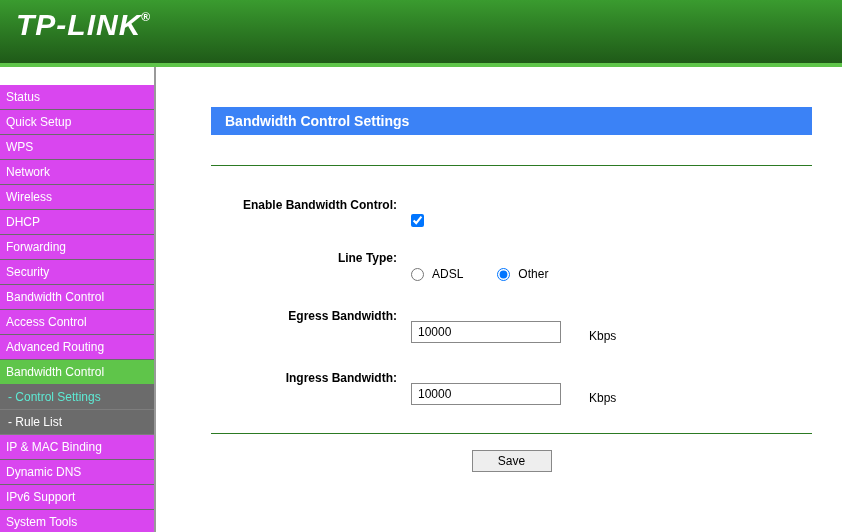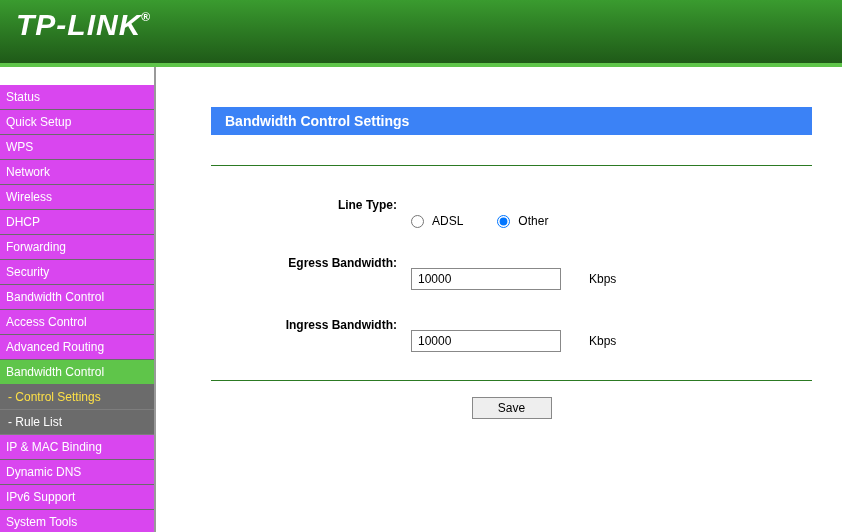--- a/index.html
+++ b/index.html
@@ -49,21 +49,21 @@
   color: #fff;
 }
 .sidebar-subitem {
   background: #6b6b6b;
   color: #fff;
   padding: 5px 6px 5px 8px;
   border-bottom: 1px solid #7d7d7d;
   cursor: pointer;
   font-size: 12px;
 }
-.sidebar-subitem.current { color: #fde047; }
+.sidebar-subitem.current { color: #5eead4; }
 .main {
   flex: 1;
   padding: 40px 30px 0 55px;
   overflow-y: auto;
 }
 .page-title-bar {
   background: #3b82f6;
   color: #fff;
   font-weight: bold;
   font-size: 14px;
@@ -81,21 +81,21 @@
   align-items: center;
   margin-bottom: 8px;
 }
 .form-label {
   width: 200px;
   text-align: right;
   padding-right: 14px;
   font-size: 12px;
 }
 .form-label.strong { font-weight: bold; }
-.form-control { display: flex; align-items: center; margin-top: 32px; }
+.form-control { display: flex; align-items: flex-end; margin-top: 32px; }
 .text-input {
   width: 150px;
   height: 22px;
   border: 1px solid #888;
   padding: 2px 6px;
   font-size: 12px;
 }
 .unit { margin-left: 28px; font-size: 12px; }
 .radio-wrap { display: inline-flex; align-items: center; margin-right: 34px; }
 .radio-wrap input { margin-right: 8px; }
@@ -140,20 +140,26 @@
     <div class="sidebar-item"><span>Dynamic DNS</span></div>
     <div class="sidebar-item"><span>IPv6 Support</span></div>
     <div class="sidebar-item"><span>System Tools</span></div>
     <div class="sidebar-item"></div>
   </div>
 
   <div class="main">
     <div class="page-title-bar">Bandwidth Control Settings</div>
 
     <div class="form-area">
+      <div class="form-row">
+        <div class="form-label strong">Enable Bandwidth Control:</div>
+        <div class="form-control">
+          <input type="checkbox" checked="" style="">
+        </div>
+      </div>
 
       <div class="form-row">
         <div class="form-label strong">Line Type:</div>
         <div class="form-control">
           <label class="radio-wrap">
             <input type="radio" name="linetype" style="">
             <span>ADSL</span>
           </label>
           <label class="radio-wrap">
             <input type="radio" name="linetype" checked="" style="">

